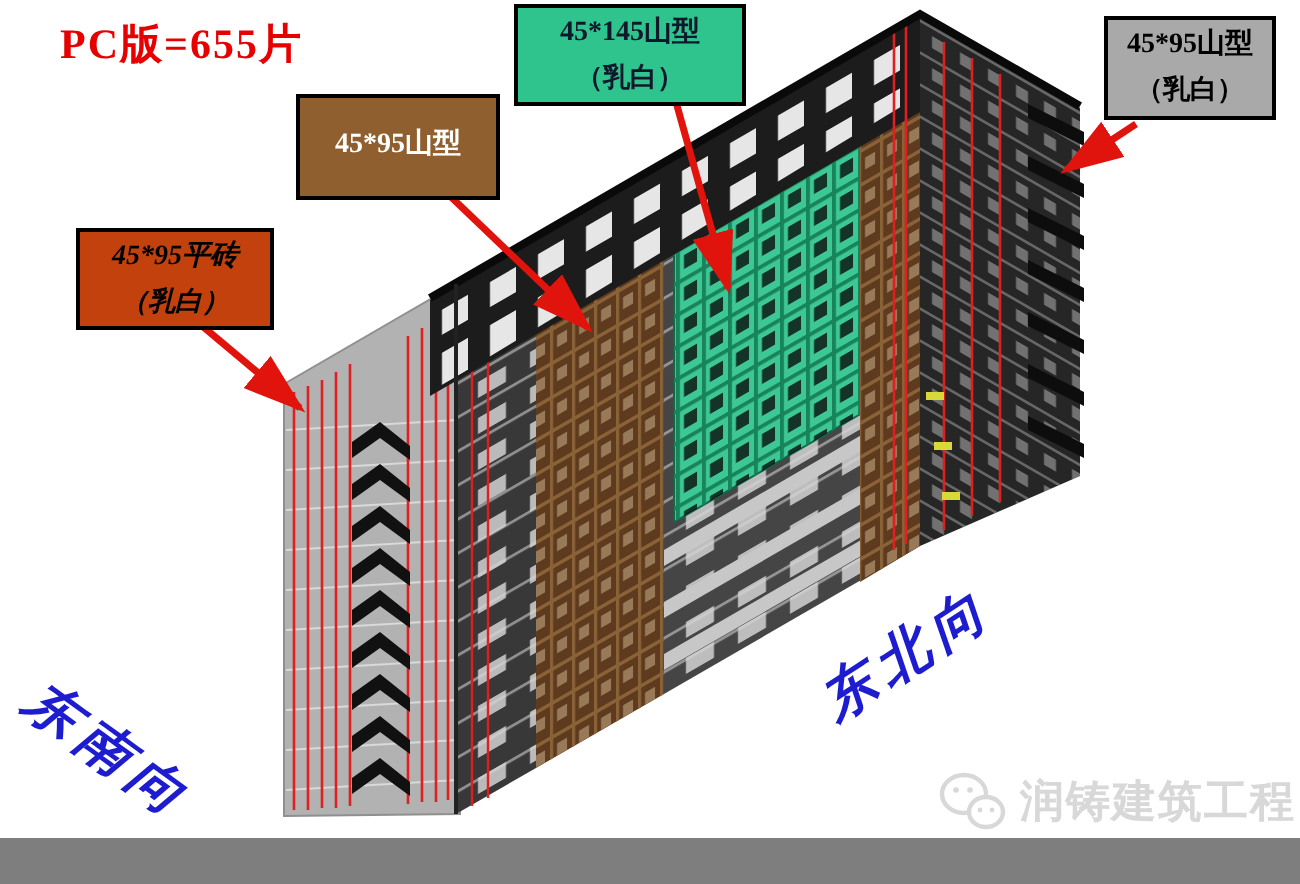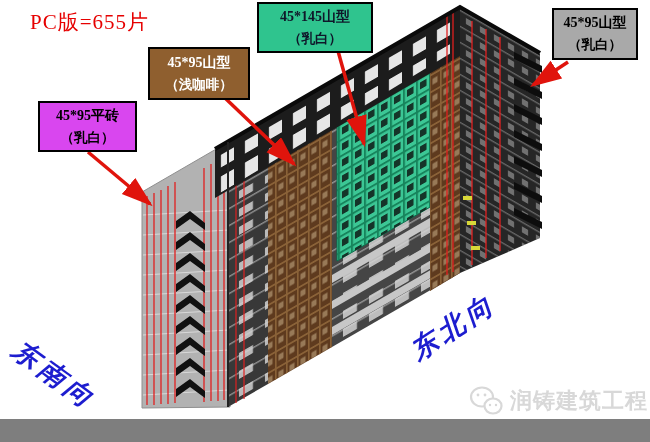--- a/index.html
+++ b/index.html
@@ -3,25 +3,25 @@
 <meta charset="utf-8">
 <style>
   html,body{margin:0;padding:0;background:#ffffff;}
   #stage{position:relative;width:650px;height:442px;background:#ffffff;overflow:hidden;
          font-family:"Liberation Serif", serif;}
   #building-svg{position:absolute;left:0;top:0;z-index:1;}
   .callout{position:absolute;z-index:3;border:2px solid #000;display:flex;flex-direction:column;
            align-items:center;justify-content:center;text-align:center;
            font-weight:bold;font-size:14px;line-height:1.6;}
   .callout .l2{font-weight:bold;font-size:13.5px;text-align:right;}
-  #label-flat-brick {left:38px;top:101px;width:95px;height:47px;background:#d946ef;color:#000;}
+  #label-flat-brick {left:38px;top:114px;width:95px;height:47px;background:#c2410c;color:#000;font-style:italic;}
   #label-shan-coffee{left:148px;top:47px;width:98px;height:49px;background:#8f5f2f;color:#fff;}
   #label-shan-145   {left:257px;top:2px;width:112px;height:47px;background:#2fc48e;color:#0f172a;}
   #label-shan-95    {left:552px;top:8px;width:82px;height:48px;background:#a9a9a9;color:#000;}
-  #pc-title{position:absolute;left:30px;top:8px;z-index:3;color:#e60000;font-weight:normal;
+  #pc-title{position:absolute;left:30px;top:8px;z-index:3;color:#e60000;font-weight:bold;
             font-size:21px;letter-spacing:1px;}
   .direction{position:absolute;z-index:2;color:#1d1dcf;font-weight:bold;font-size:27px;
              letter-spacing:5px;white-space:nowrap;font-style:italic;}
   #dir-se{left:26px;top:332px;transform:rotate(36deg);transform-origin:left top;}
   #dir-ne{left:403px;top:338px;transform:rotate(-33deg);transform-origin:left top;}
   #watermark{position:absolute;left:468px;top:385px;z-index:2;display:flex;align-items:center;
              color:#d8d8d8;font-family:"Liberation Sans", sans-serif;}
   #watermark .wm-text{font-size:22px;font-weight:bold;letter-spacing:1px;margin-left:4px;text-align:center;}
   #footer-bar{position:absolute;left:0;top:419px;width:650px;height:23px;background:#7e7e7e;z-index:2;}
 </style>
@@ -172,21 +172,20 @@
   </svg>
 
   <div id="pc-title">PC版=655片</div>
 
   <div class="callout" id="label-flat-brick">
     <span class="l1">45*95平砖</span>
     <span class="l2">（乳白）</span>
   </div>
   <div class="callout" id="label-shan-coffee">
     <span class="l1">45*95山型</span>
-    <span class="l2">（浅咖啡）</span>
   </div>
   <div class="callout" id="label-shan-145">
     <span class="l1">45*145山型</span>
     <span class="l2">（乳白）</span>
   </div>
   <div class="callout" id="label-shan-95">
     <span class="l1">45*95山型</span>
     <span class="l2">（乳白）</span>
   </div>
 

